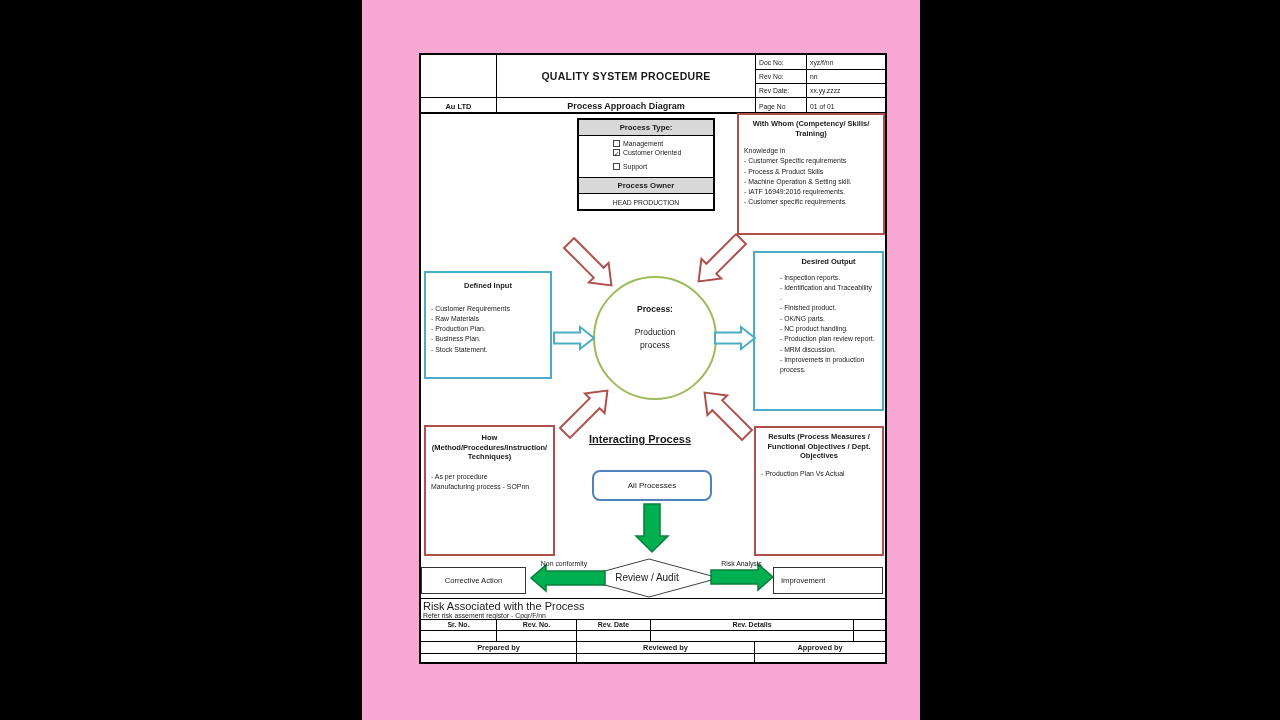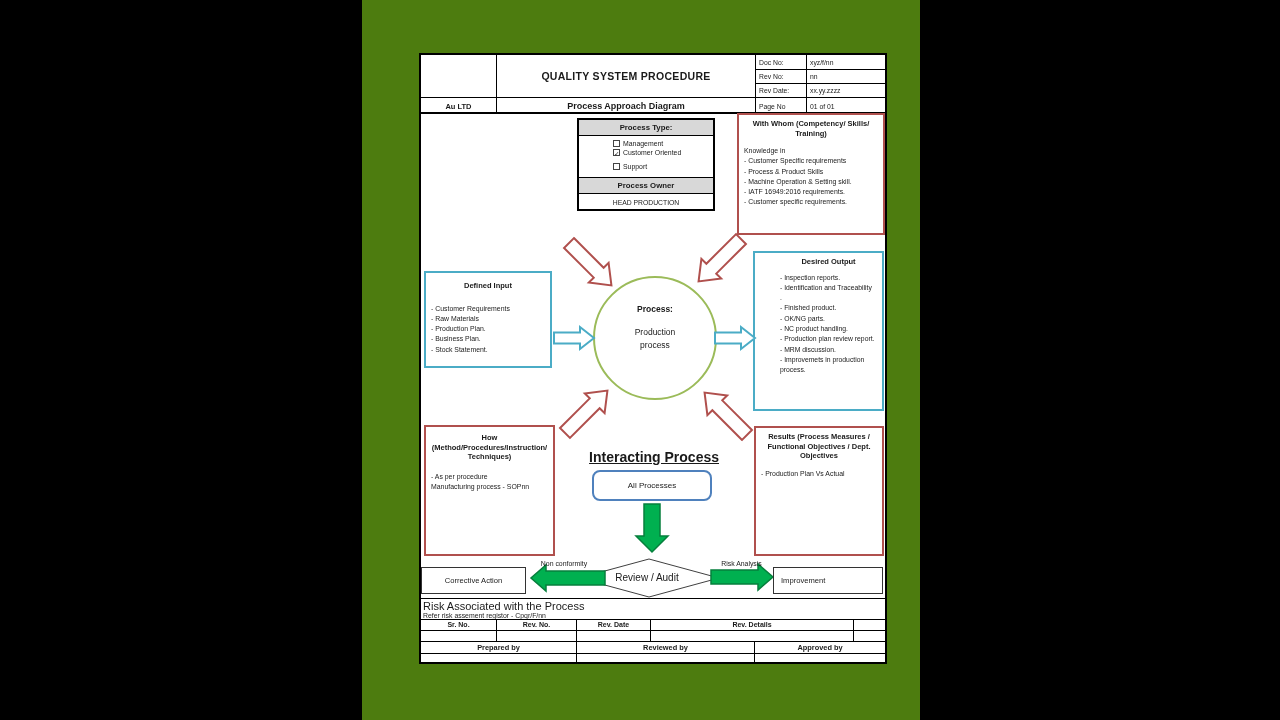--- a/index.html
+++ b/index.html
@@ -1,18 +1,18 @@
 <!DOCTYPE html>
 <html><head>
 <meta charset="utf-8">
 <style>
   html,body{margin:0;padding:0;}
   body{width:1280px;height:720px;background:#000;position:relative;overflow:hidden;
        font-family:"Liberation Sans",sans-serif;color:#1a1a1a;}
-  .stage{position:absolute;left:362px;top:0;width:558px;height:720px;background:#4d7c0f;}
+  .stage{position:absolute;left:362px;top:0;width:558px;height:720px;background:#f9a8d4;}
   .doc{position:absolute;left:57px;top:53px;width:468px;height:611px;
        border:2px solid #000;box-sizing:border-box;background:#fff;}
 
   
   .hdr{position:absolute;left:0;top:0;width:464px;height:59px;display:grid;
        grid-template-columns:76px 259px 51px 1fr;grid-template-rows:15px 14px 14px 16px;
        border-bottom:2px solid #000;box-sizing:border-box;}
   .hcell{border-right:1px solid #000;border-bottom:1px solid #000;display:flex;
          align-items:center;font-size:6.8px;padding:0 3px;box-sizing:border-box;overflow:hidden;}
   .hcell.last{border-right:none;}
@@ -45,22 +45,22 @@
   .pt-head-prod{font-size:6.8px;text-align:center;line-height:17px;height:17px;}
 
   
   .circle{position:absolute;left:172px;top:221px;width:124px;height:124px;border-radius:50%;
           border:2px solid #9bbb59;box-sizing:border-box;background:#fff;text-align:center;
           font-size:8.5px;padding-top:26px;}
   .circle .c1{font-weight:bold;}
   .circle .c2{margin-top:12px;line-height:12.5px;}
 
   
-  .inter-h{position:absolute;left:168px;top:394px;width:130px;text-align:right;
-           font-weight:bold;font-size:14px;text-decoration:underline;}
+  .inter-h{position:absolute;left:168px;top:378px;width:130px;text-align:left;
+           font-weight:bold;font-size:11px;text-decoration:underline;}
   .allproc{left:171px;top:415px;width:120px;height:31px;display:flex;align-items:center;
            justify-content:center;font-size:8px;border-radius:8px;}
 
   
   .smallbox{border:1px solid #333;display:flex;align-items:center;font-size:7.6px;background:#fff;}
   .corrective{left:0;top:512px;width:105px;height:27px;justify-content:center;}
   .improve{left:352px;top:512px;width:110px;height:27px;padding-left:7px;box-sizing:border-box;}
   .flowlabel{position:absolute;font-size:6.9px;text-align:center;}
   .nonconf{left:83px;top:505px;width:120px;}
   .riskan{left:268px;top:505px;width:105px;}
@@ -135,21 +135,21 @@
       <div class="lst" style="margin-top:8px;">
         <div class="li">Knowledge in</div>
         <div class="li">- Customer Specific requirements</div>
         <div class="li">- Process &amp; Product Skills</div>
         <div class="li">- Machine Operation &amp; Setting skill.</div>
         <div class="li">- IATF 16949:2016 requirements.</div>
         <div class="li">- Customer specific requirements.</div>
       </div>
     </div>
 
-    <div class="bx teal" style="left:3px;top:216px;width:128px;height:97px;">
+    <div class="bx teal" style="left:3px;top:216px;width:128px;height:108px;">
       <div class="bt" style="padding-top:8px;">Defined Input</div>
       <div class="lst" style="margin-top:13px;">
         <div class="li">- Customer Requirements</div>
         <div class="li">- Raw Materials</div>
         <div class="li">- Production Plan.</div>
         <div class="li">- Business Plan.</div>
         <div class="li">- Stock Statement.</div>
       </div>
     </div>
 

